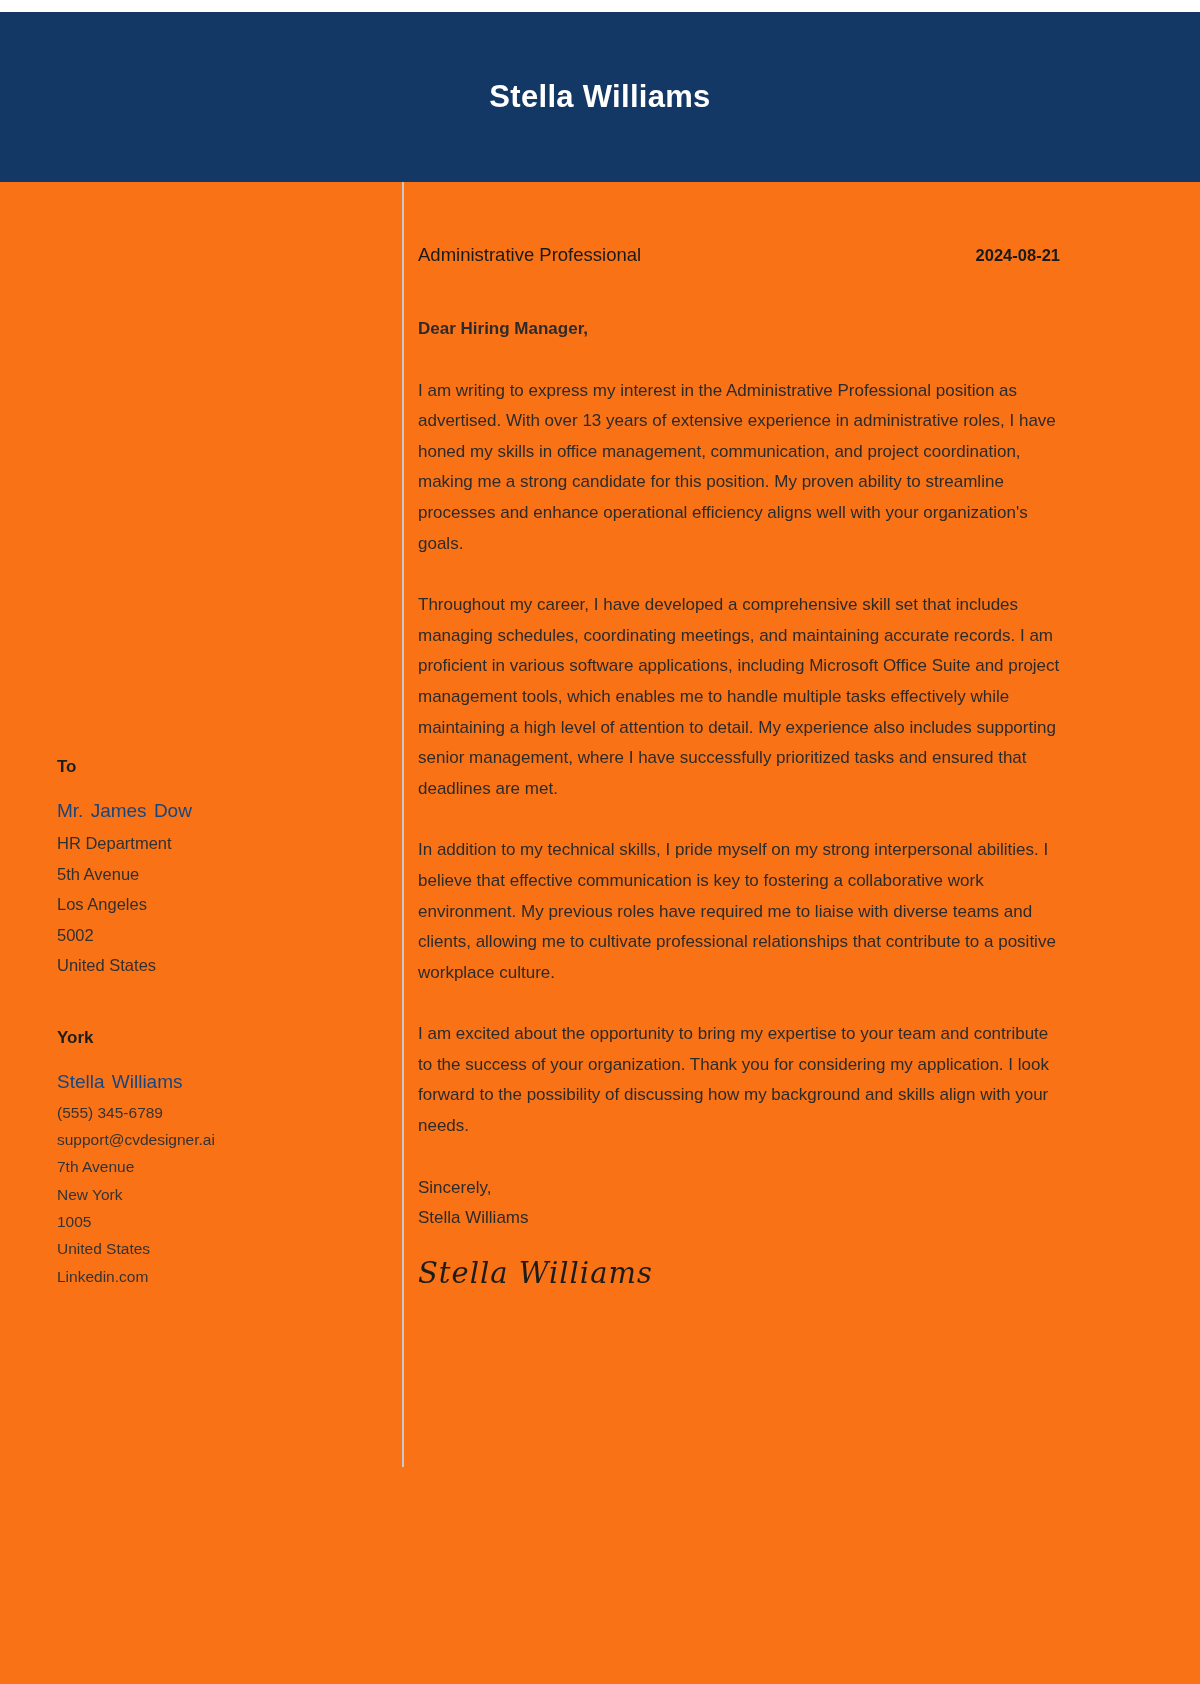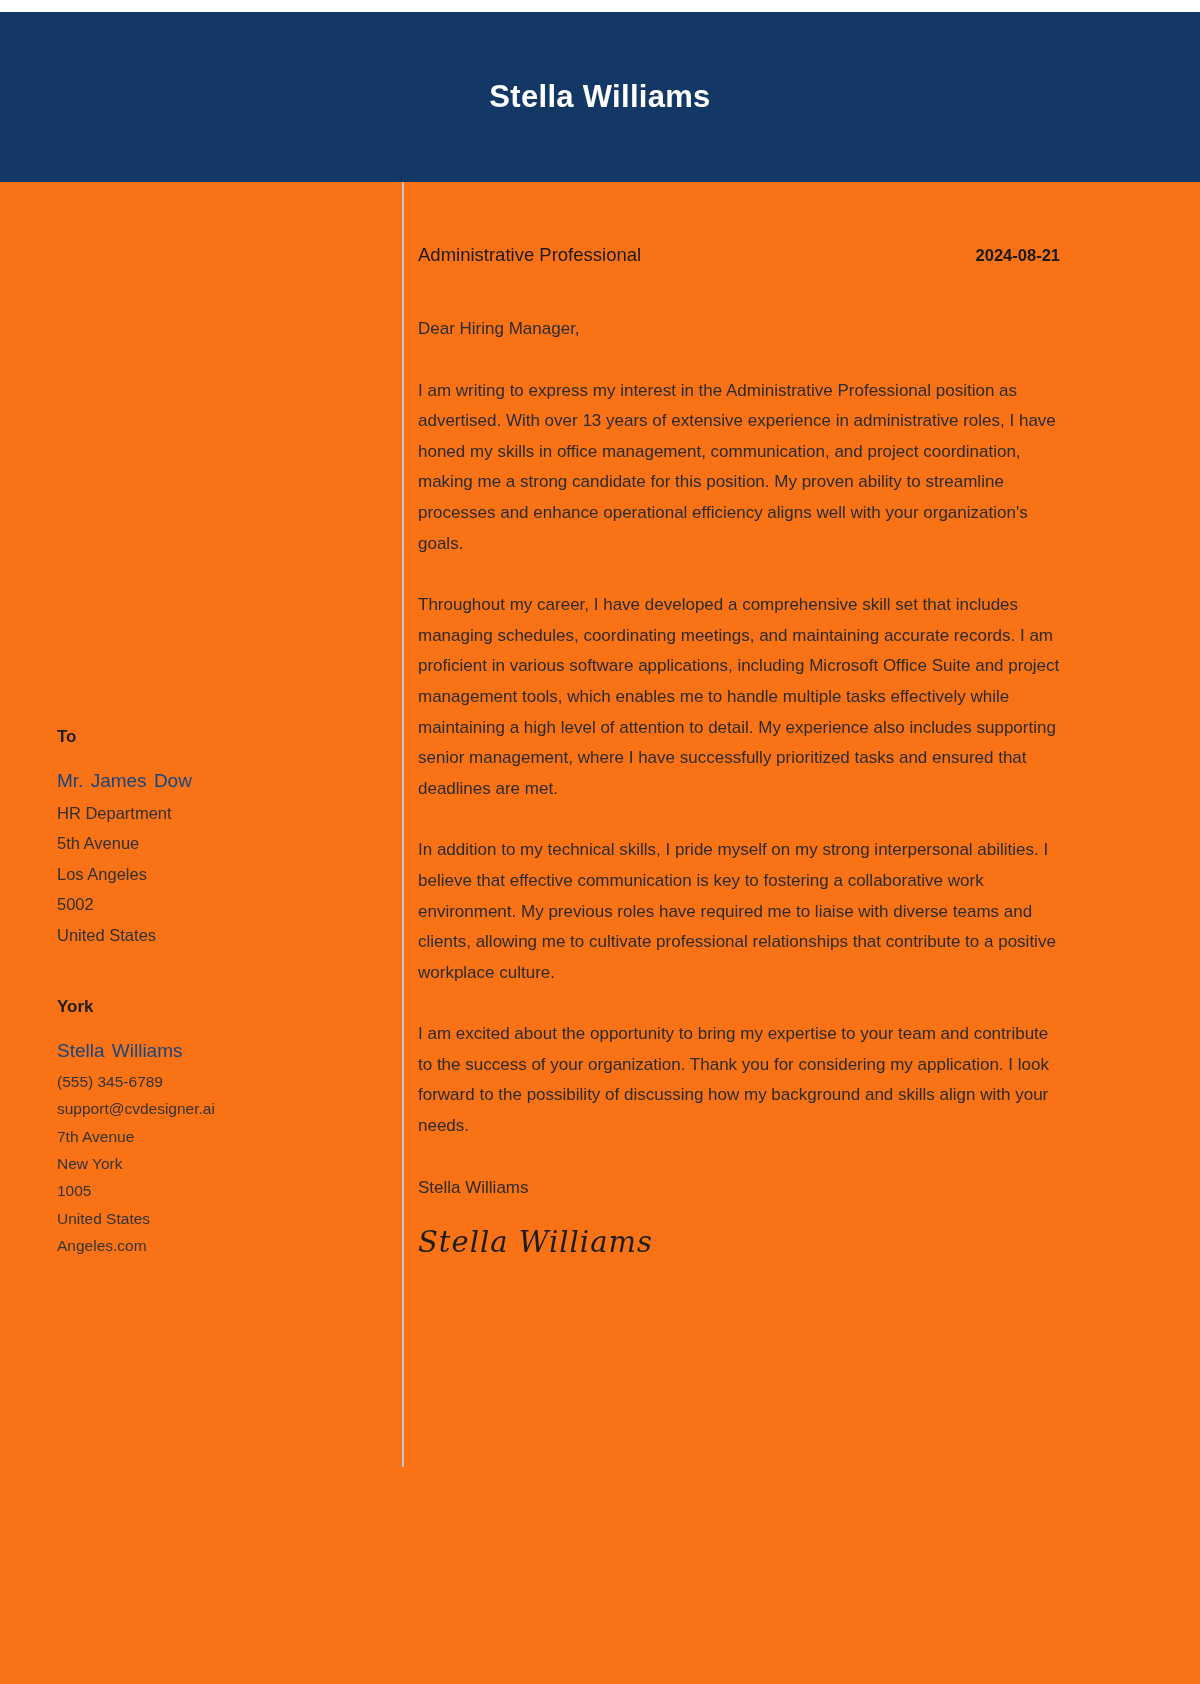--- a/index.html
+++ b/index.html
@@ -87,21 +87,21 @@
     font-size: 16.5px;
     font-weight: 700;
     color: #1a1a1a;
   }
   .letter-body p {
     font-size: 17px;
     line-height: 30.6px;
     color: #2b2b2b;
     margin-bottom: 31px;
   }
-  .letter-body p.salutation { margin-bottom: 31px; }
+  .letter-body p.salutation { margin-bottom: 31px; font-weight: bold; }
   .signoff { margin-top: 3px; }
   .signoff div {
     font-size: 17px;
     line-height: 30.6px;
     color: #2b2b2b;
   }
   .signature-script {
     margin-top: 22px;
     font-family: "DejaVu Serif", serif;
     font-style: italic;
@@ -140,21 +140,21 @@
       <div class="from-block">
         <div class="section-label">York</div>
         <div class="contact-name">Stella Williams</div>
         <div class="from-lines">
           <div>(555) 345-6789</div>
           <div>support@cvdesigner.ai</div>
           <div>7th Avenue</div>
           <div>New York</div>
           <div>1005</div>
           <div>United States</div>
-          <div>Angeles.com</div>
+          <div>Linkedin.com</div>
         </div>
       </div>
 
     </aside>
 
     <main class="main">
 
       <div class="title-row">
         <div class="job-title">Administrative Professional</div>
         <div class="letter-date">2024-08-21</div>
@@ -162,20 +162,21 @@
 
       <div class="letter-body">
         <p class="salutation">Dear Hiring Manager,</p>
         <p>I am writing to express my interest in the Administrative Professional position as advertised. With over 13 years of extensive experience in administrative roles, I have honed my skills in office management, communication, and project coordination, making me a strong candidate for this position. My proven ability to streamline processes and enhance operational efficiency aligns well with your organization's goals.</p>
         <p>Throughout my career, I have developed a comprehensive skill set that includes managing schedules, coordinating meetings, and maintaining accurate records. I am proficient in various software applications, including Microsoft Office Suite and project management tools, which enables me to handle multiple tasks effectively while maintaining a high level of attention to detail. My experience also includes supporting senior management, where I have successfully prioritized tasks and ensured that deadlines are met.</p>
         <p>In addition to my technical skills, I pride myself on my strong interpersonal abilities. I believe that effective communication is key to fostering a collaborative work environment. My previous roles have required me to liaise with diverse teams and clients, allowing me to cultivate professional relationships that contribute to a positive workplace culture.</p>
         <p>I am excited about the opportunity to bring my expertise to your team and contribute to the success of your organization. Thank you for considering my application. I look forward to the possibility of discussing how my background and skills align with your needs.</p>
       </div>
 
       <div class="signoff">
+        <div>Sincerely,</div>
         <div>Stella Williams</div>
       </div>
 
       <div class="signature-script">Stella Williams</div>
 
     </main>
 
   </div>
 
 </div>

